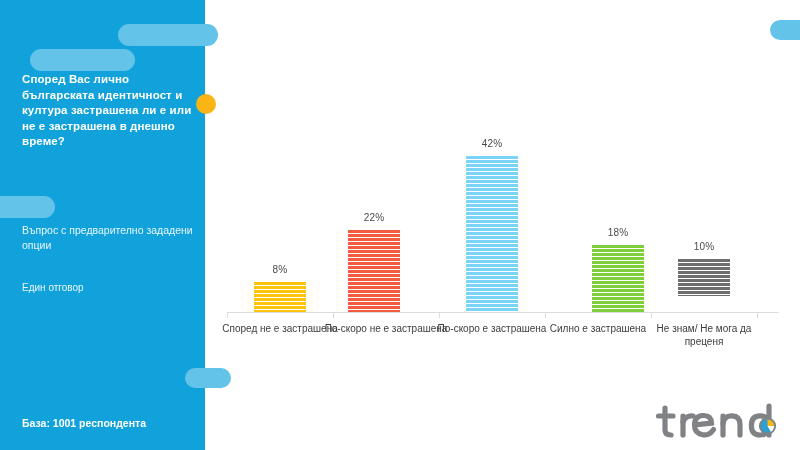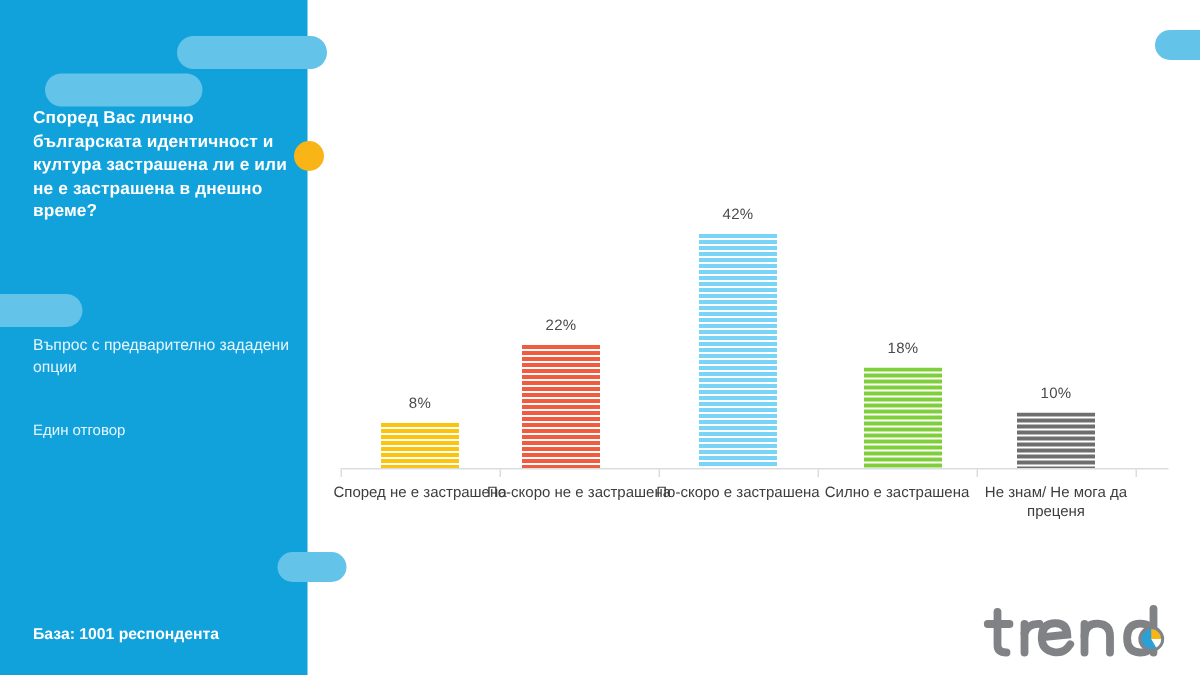--- a/index.html
+++ b/index.html
@@ -100,25 +100,25 @@
           <div class="bar" style="height: 29.76px; background-image: repeating-linear-gradient(rgb(252, 196, 13) 0px, rgb(252, 196, 13) 2.6px, rgb(255, 255, 255) 2.6px, rgb(255, 255, 255) 4.2px);"></div>
         </div>
         <div class="bargroup" style="left: 116px; bottom: 138px; width: 106px;">
           <div class="barlabel">22%</div>
           <div class="bar" style="height: 81.84px; background-image: repeating-linear-gradient(rgb(241, 91, 64) 0px, rgb(241, 91, 64) 2.6px, rgb(255, 255, 255) 2.6px, rgb(255, 255, 255) 4.2px);"></div>
         </div>
         <div class="bargroup" style="left: 234px; bottom: 138px; width: 106px; align-items: center;">
           <div class="barlabel">42%</div>
           <div class="bar" style="height: 156.24px; background-image: repeating-linear-gradient(rgb(121, 212, 247) 0px, rgb(121, 212, 247) 2.6px, rgb(255, 255, 255) 2.6px, rgb(255, 255, 255) 4.2px);"></div>
         </div>
-        <div class="bargroup" style="left: 344px; bottom: 138px; width: 106px;">
+        <div class="bargroup" style="left: 360px; bottom: 138px; width: 106px;">
           <div class="barlabel">18%</div>
           <div class="bar" style="height: 66.96px; background-image: repeating-linear-gradient(rgb(127, 206, 59) 0px, rgb(127, 206, 59) 2.6px, rgb(255, 255, 255) 2.6px, rgb(255, 255, 255) 4.2px);"></div>
         </div>
-        <div class="bargroup" style="left: 446px; bottom: 138px; width: 106px;">
+        <div class="bargroup" style="left: 446px; bottom: 154px; width: 106px;">
           <div class="barlabel">10%</div>
           <div class="bar" style="height: 37.2px; background-image: repeating-linear-gradient(rgb(110, 110, 110) 0px, rgb(110, 110, 110) 2.6px, rgb(255, 255, 255) 2.6px, rgb(255, 255, 255) 4.2px);"></div>
         </div>
       </div>
     <div id="ticks">
         <div class="tick" style="left: 22px;"></div>
         <div class="tick" style="left: 128px;"></div>
         <div class="tick" style="left: 234px;"></div>
         <div class="tick" style="left: 340px;"></div>
         <div class="tick" style="left: 446px;"></div>

